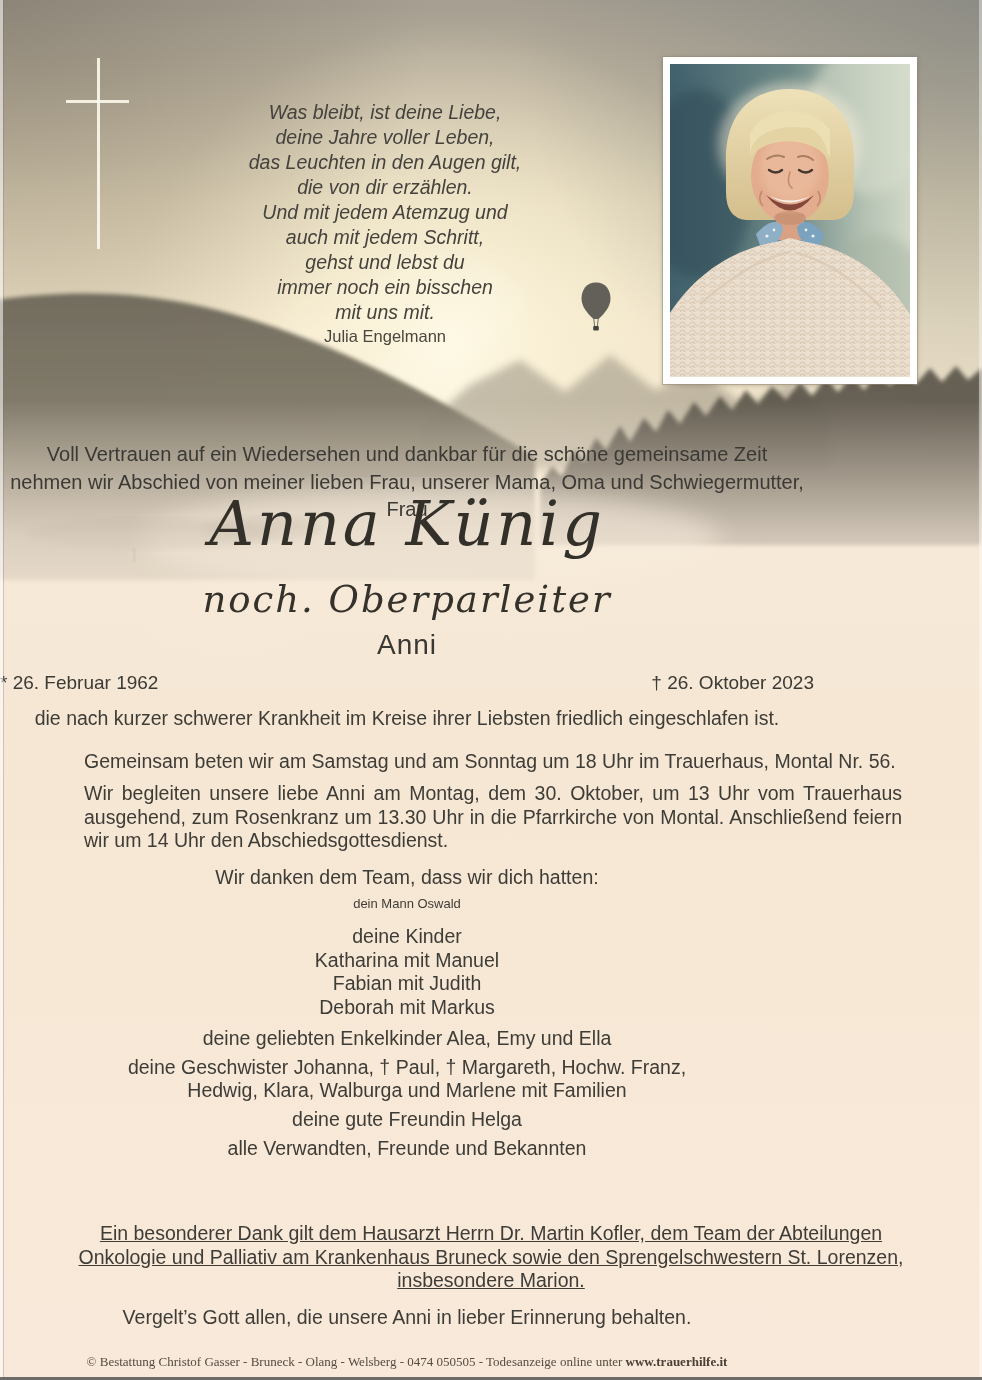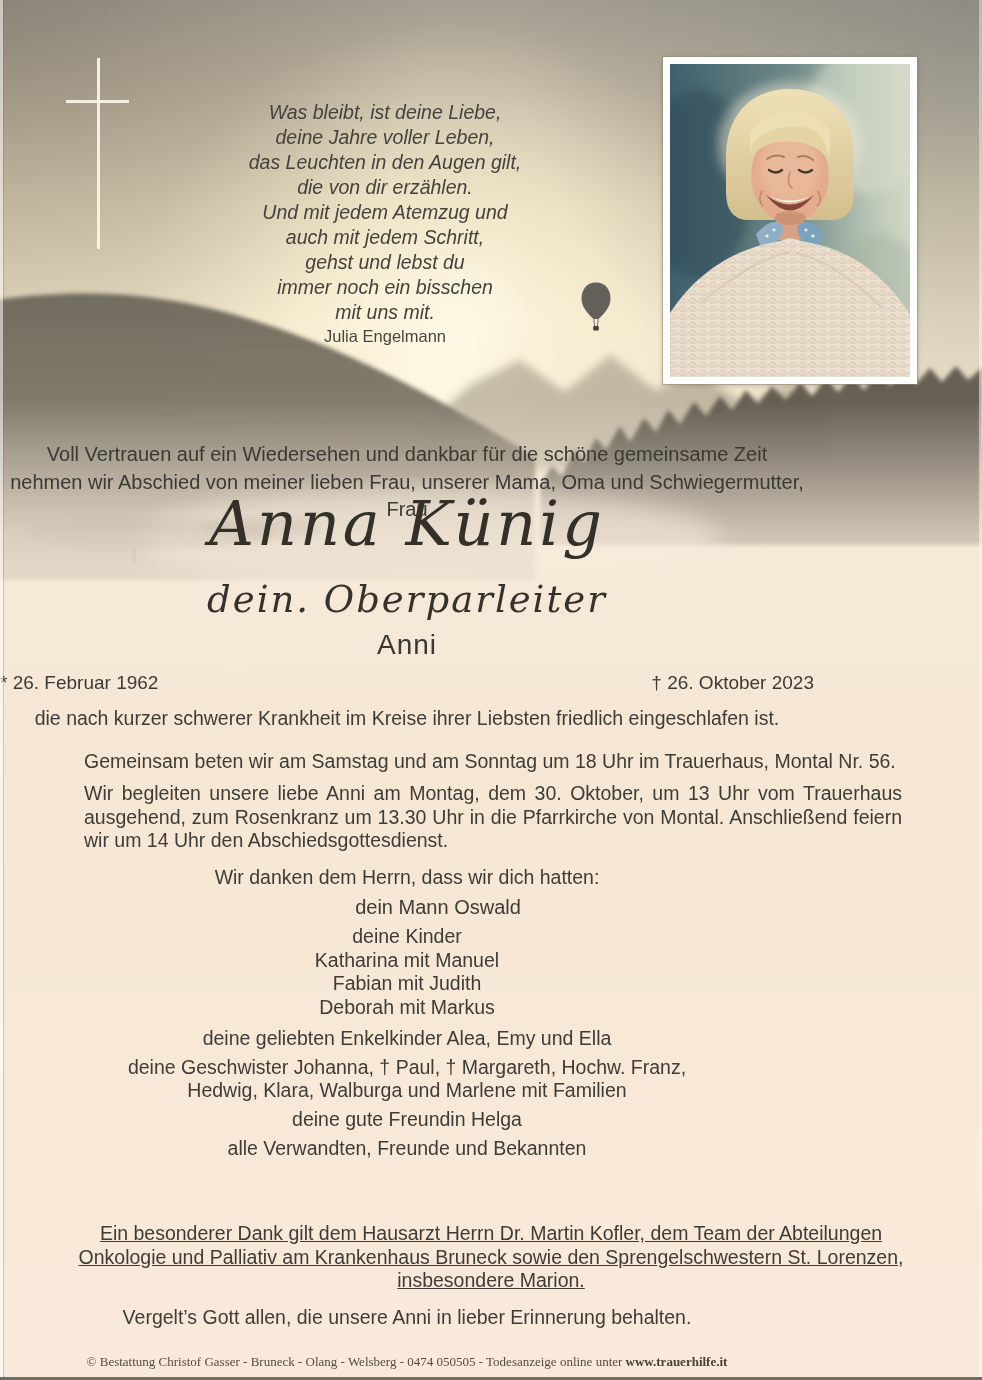--- a/index.html
+++ b/index.html
@@ -50,21 +50,21 @@
     top:578px;
     font-family:"DejaVu Serif","Liberation Serif",serif;
     font-style:italic;font-size:37px;letter-spacing:2px;color:#35322c;
   }
   .nickname{top:629px;font-size:28px;letter-spacing:1px;color:#3a3833;}
   .dates{top:672px;display:flex;justify-content:space-between;gap:50px;font-size:19px;color:#3c3a35;}
   .passing{top:707px;font-size:19.5px;}
   .prayer{left:84px;top:750px;width:820px;text-align:left;font-size:19.5px;}
   .funeral{left:84px;top:782px;width:818px;text-align:justify;font-size:19.5px;line-height:23.5px;}
   .m-heading{top:866px;font-size:19.5px;}
-  .m-husband{top:896px;font-size:20px;padding-left:31px;}
+  .m-husband{top:896px;font-size:13px;}
   .m-children{top:925px;font-size:19.5px;line-height:23.5px;}
   .m-grand{top:1027px;font-size:19.5px;}
   .m-siblings{top:1056px;font-size:19.5px;line-height:23px;}
   .m-friend{top:1108px;font-size:19.5px;}
   .m-relatives{top:1137px;font-size:19.5px;}
   .place-date{top:1180px;font-size:19.5px;}
   .thanks{left:76px;top:1222px;width:830px;font-size:19.5px;line-height:23.5px;text-decoration:underline;}
   .closing{top:1306px;font-size:19.5px;}
   .footer{
     top:1354px;font-size:13px;color:#554b40;
@@ -253,32 +253,32 @@
     <div>mit uns mit.</div>
   </div>
   <div class="t poem-author">Julia Engelmann</div>
 
   <div class="t intro">
     <div>Voll Vertrauen auf ein Wiedersehen und dankbar für die schöne gemeinsame Zeit</div>
     <div>nehmen wir Abschied von meiner lieben Frau, unserer Mama, Oma und Schwiegermutter, Frau</div>
   </div>
 
   <div class="t name">Anna Künig</div>
-  <div class="t married">dein. Oberparleiter</div>
+  <div class="t married">noch. Oberparleiter</div>
   <div class="t nickname">Anni</div>
   <div class="t dates">
     <span>* 26. Februar 1962</span>
     <span>† 26. Oktober 2023</span>
   </div>
   <div class="t passing">die nach kurzer schwerer Krankheit im Kreise ihrer Liebsten friedlich eingeschlafen ist.</div>
 
   <div class="t prayer">Gemeinsam beten wir am Samstag und am Sonntag um 18 Uhr im Trauerhaus, Montal Nr. 56.</div>
   <div class="t funeral">Wir begleiten unsere liebe Anni am Montag, dem 30. Oktober, um 13 Uhr vom Trauerhaus ausgehend, zum Rosenkranz um 13.30 Uhr in die Pfarrkirche von Montal. Anschließend feiern wir um 14 Uhr den Abschiedsgottesdienst.</div>
 
-  <div class="t m-heading">Wir danken dem Herrn, dass wir dich hatten:</div>
+  <div class="t m-heading">Wir danken dem Team, dass wir dich hatten:</div>
   <div class="t m-husband">dein Mann Oswald</div>
   <div class="t m-children">
     <div>deine Kinder</div>
     <div>Katharina mit Manuel</div>
     <div>Fabian mit Judith</div>
     <div>Deborah mit Markus</div>
   </div>
   <div class="t m-grand">deine geliebten Enkelkinder Alea, Emy und Ella</div>
   <div class="t m-siblings">
     <div>deine Geschwister Johanna, † Paul, † Margareth, Hochw. Franz,</div>

